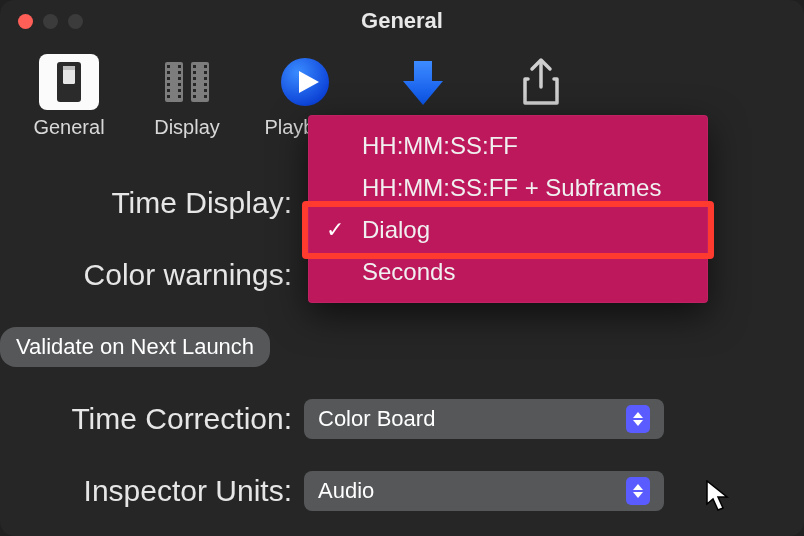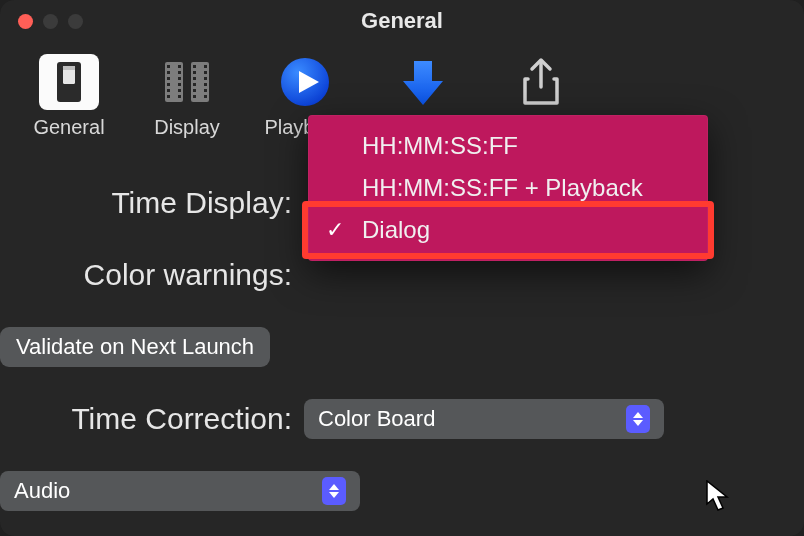--- a/index.html
+++ b/index.html
@@ -57,21 +57,21 @@
     display:flex; align-items:center;
     margin-bottom: 28px;
     min-height:44px;
   }
   .row .label {
     width: 304px; text-align:right; padding-right:12px;
     font-size:30px; color:#e6e6e6;
   }
   .btn {
     background:#555759; color:#fff; border:none;
-    font-size:22px; padding:6px 16px; border-radius:9px;
+    font-size:22px; padding:6px 16px; border-radius:16px;
     height:40px; display:flex; align-items:center;
   }
   .select {
     background:#555759; color:#fff; border:none;
     font-size:22px; padding:20px 14px; border-radius:8px;
     height:32px; width:360px;
     display:flex; align-items:center; justify-content:space-between;
     position:relative;
   }
   .stepper {
@@ -249,45 +249,49 @@
               <polygon points="6,1 11,7 1,7" fill="#fff"></polygon>
             </svg>
           <svg width="12" height="8" viewBox="0 0 12 8">
               <polygon points="1,1 11,1 6,7" fill="#fff"></polygon>
             </svg>
         </span>
       </div>
     </div>
 
     <div class="row">
+      <div class="label">Inspector Units:</div>
       <div class="select">
         <span>Audio</span>
         <span class="stepper">
           <svg width="12" height="8" viewBox="0 0 12 8">
               <polygon points="6,1 11,7 1,7" fill="#fff"></polygon>
             </svg>
           <svg width="12" height="8" viewBox="0 0 12 8">
               <polygon points="1,1 11,1 6,7" fill="#fff"></polygon>
             </svg>
         </span>
       </div>
     </div>
 
   </div>
 
   <div class="dropdown">
     <div class="item">
       <span>HH:MM:SS:FF</span>
     </div>
     <div class="item">
-      <span>HH:MM:SS:FF + Playback</span>
+      <span>HH:MM:SS:FF + Subframes</span>
     </div>
     <div class="item">
       <span class="check">✓</span>
       <span>Dialog</span>
+    </div>
+    <div class="item">
+      <span>Seconds</span>
     </div>
   </div>
 
   <div class="highlight-box"></div>
 
   <svg class="cursor" width="26" height="32" viewBox="0 0 26 32">
     <polygon points="1,1 1,24 7,19 12,30 17,28 12,17 21,17" fill="#ffffff" stroke="#000" stroke-width="1.5"></polygon>
   </svg>
 
 </div>

